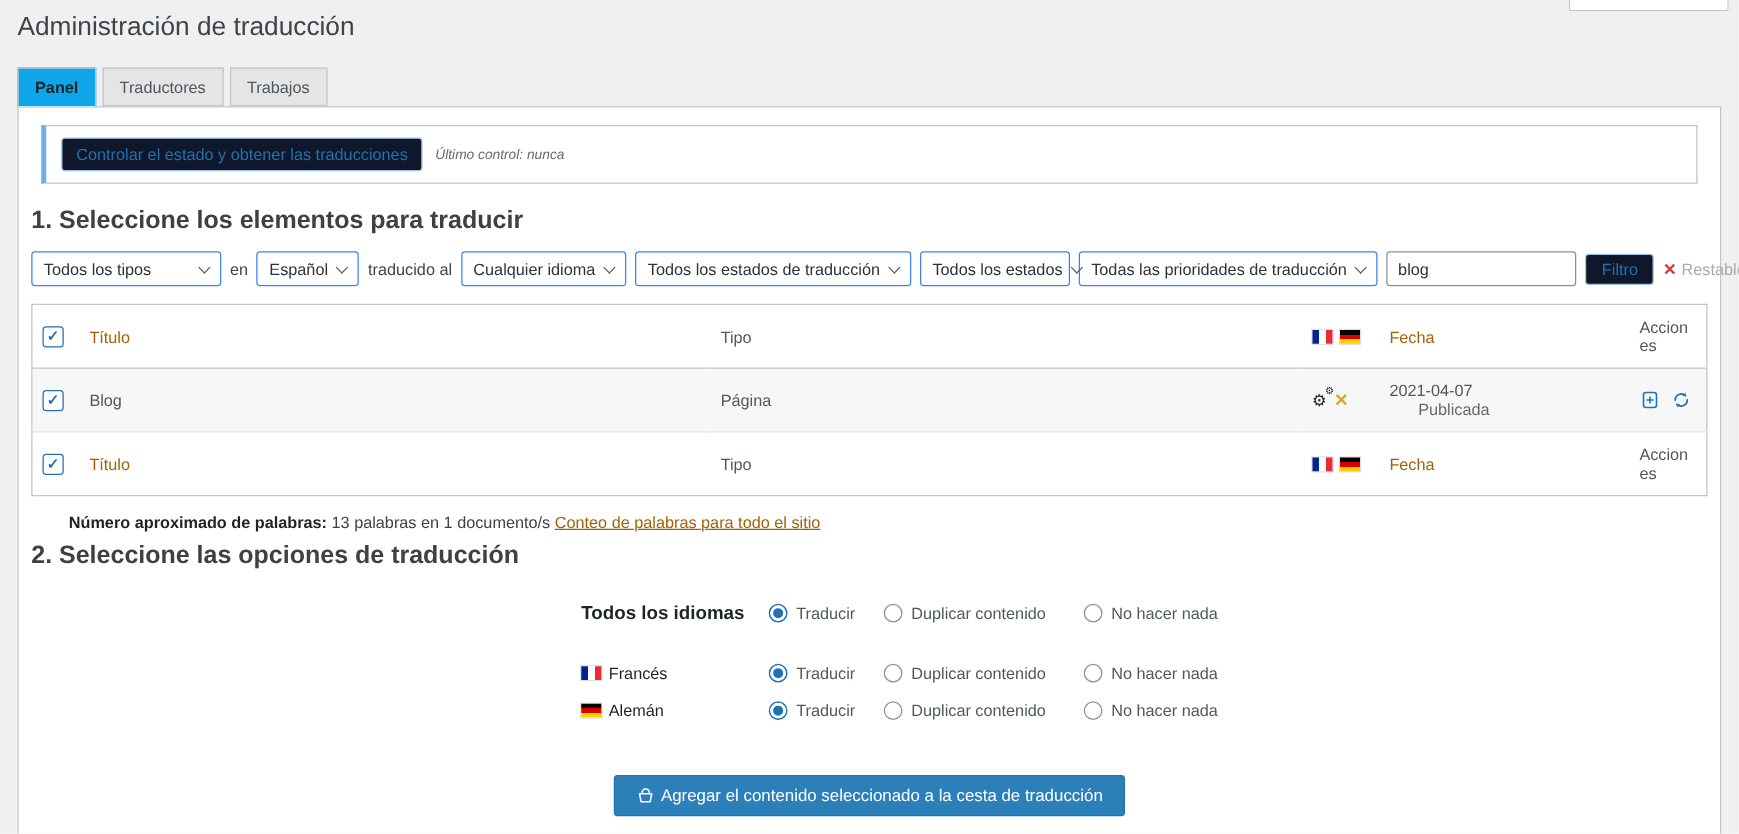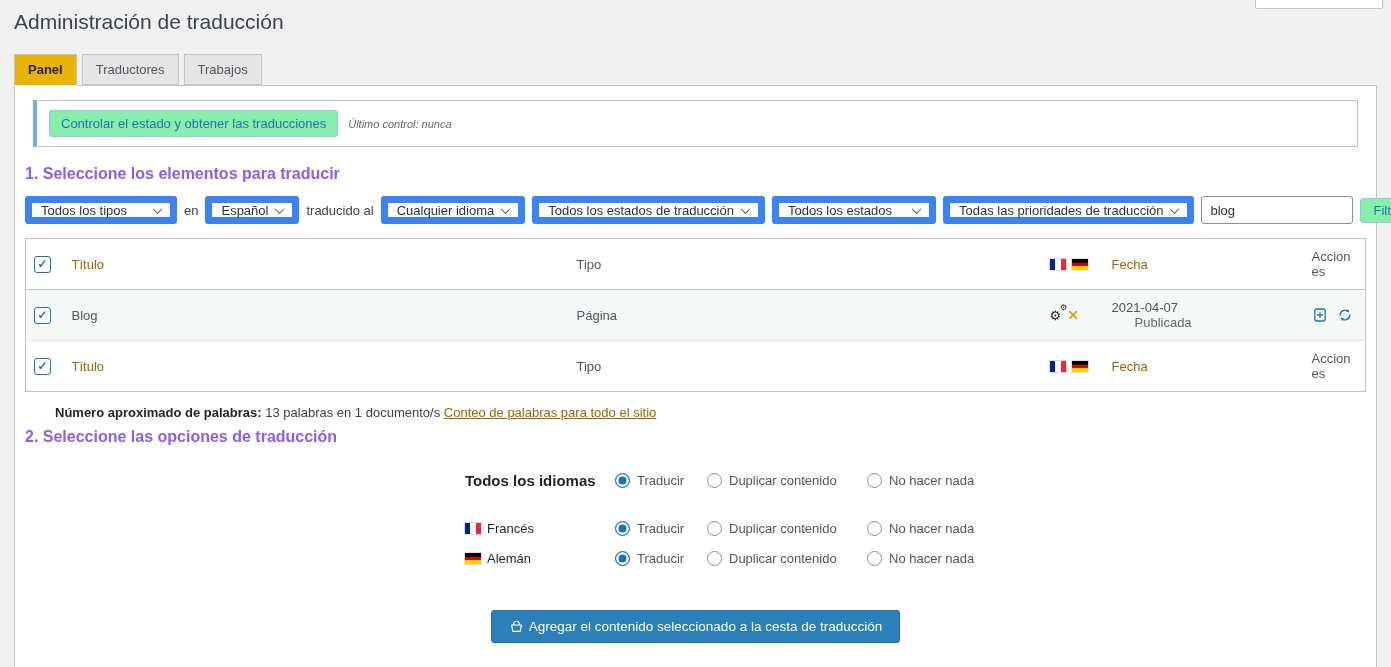--- a/index.html
+++ b/index.html
@@ -19,51 +19,51 @@
     border-radius: 0 0 2px 2px;
   }
   .wrap { padding: 0 14px; }
   h1.page-title { font-size: 21px; font-weight: 400; color: #3c434a; padding: 10px 0 4px; }
   .tabs { display: flex; margin-top: 16px; }
   .tab {
     padding: 7px 13px; background: #e5e5e5; border: 1px solid #c3c4c7;
     margin-right: 5px; color: #50575e; cursor: pointer; position: relative; z-index: 2;
   }
   .tab.active {
-    background: #eab308; font-weight: 700; color: #1d2327;
+    background: #0ea5e9; font-weight: 700; color: #1d2327;
     border-bottom-color: #fff; margin-bottom: -1px; padding-bottom: 8px;
   }
   .panel {
     background: #fff; border: 1px solid #c3c4c7;
     padding: 14px 10px 30px; min-height: 552px; position: relative; z-index: 1;
   }
   .notice {
     border: 1px solid #c3c4c7; border-left: 4px solid #72aee6;
     background: #fff; margin: 0 8px 18px; padding: 9px 12px;
     display: flex; align-items: center; gap: 10px;
   }
   .btn-outline {
-    background: #86efac; border: 1px solid #9ec2e6; border-radius: 3px;
+    background: #0f172a; border: 1px solid #9ec2e6; border-radius: 3px;
     color: #2271b1; font-size: 13px; padding: 5px 11px; cursor: pointer;
     font-family: "Liberation Sans", sans-serif;
   }
   .last-check { color: #646970; font-style: italic; font-size: 11px; }
-  h2.step { font-size: 16px; font-weight: 700; color: #8b5cf6; margin: 8px 0 13px; }
+  h2.step { font-size: 20px; font-weight: 700; color: #404040; margin: 8px 0 13px; }
   .filters { display: flex; align-items: center; gap: 7px; margin-bottom: 14px; white-space: nowrap; }
   .select {
     display: inline-flex; align-items: center; justify-content: space-between;
-    border: 7px solid #3b82f6; border-radius: 3px; background: #fff;
+    border: 1px solid #3b82f6; border-radius: 3px; background: #fff;
     height: 28px; padding: 0 9px; color: #2c3338; cursor: pointer; gap: 8px; flex: 0 0 auto;
   }
   .chev {
     width: 7px; height: 7px; flex: 0 0 auto;
     border-right: 1.6px solid #50575e; border-bottom: 1.6px solid #50575e;
     transform: rotate(45deg) translate(-1px,-1px);
   }
-  .w-type { width: 152px; } .w-status { width: 164px; }
+  .w-type { width: 152px; } .w-status { width: 120px; }
   input.search {
     height: 28px; width: 152px; border: 1px solid #8c8f94; border-radius: 3px;
     padding: 0 8px; font-size: 13px; color: #2c3338; font-family: "Liberation Sans", sans-serif;
   }
   .btn-filter { padding: 4px 12px; }
   .reset { color: #a7aaad; cursor: pointer; }
   .reset .x-icon { color: #d63638; font-weight: 700; margin-right: 4px; font-style: normal; }
   table.items { width: 100%; border-collapse: collapse; border: 1px solid #c3c4c7; }
   table.items tr { border-bottom: 1px solid #e2e4e7; }
   table.items tr.hdr { border-bottom: 1px solid #c3c4c7; }

